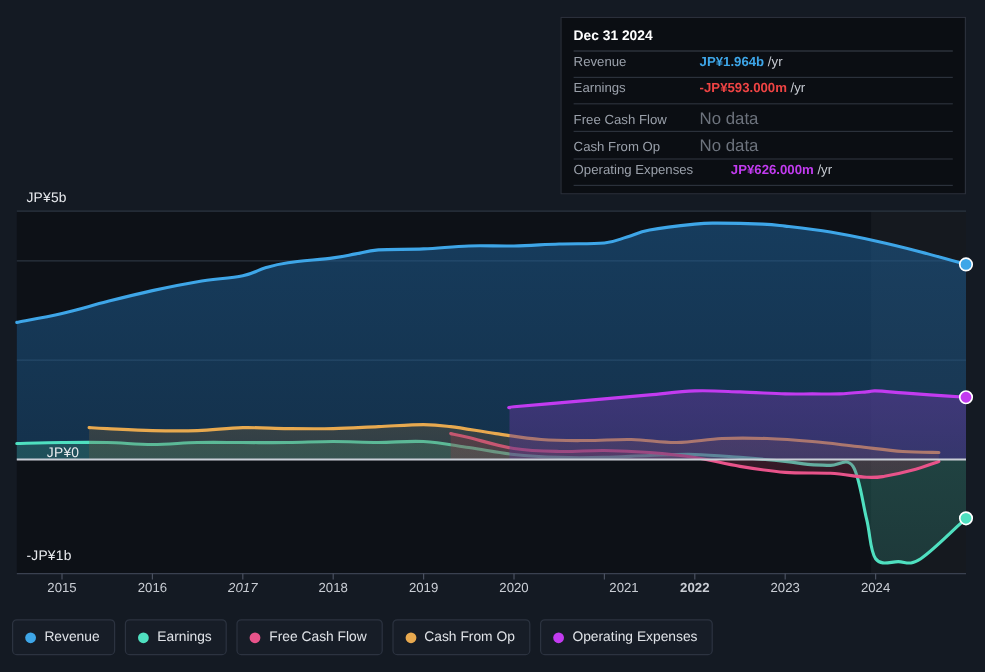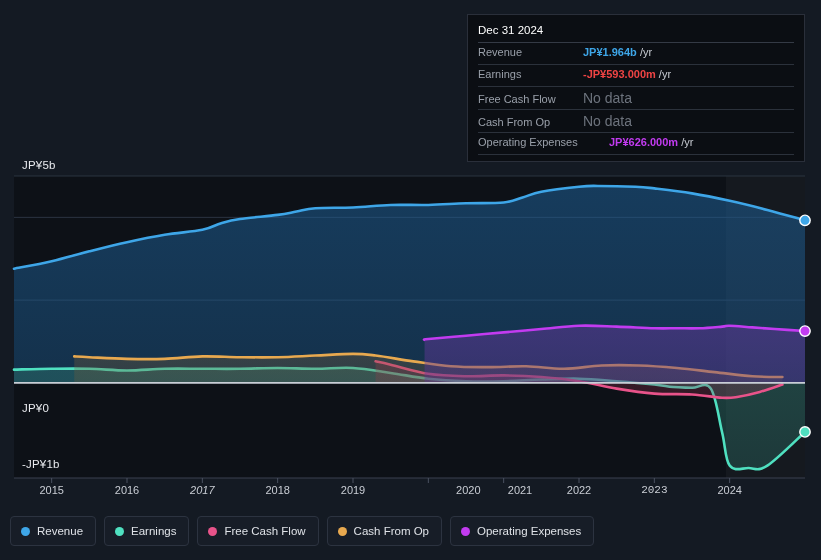--- a/index.html
+++ b/index.html
@@ -19,21 +19,21 @@
   
   .axis-label{
     position:absolute;
     color:#e8eaee;
     font-size:11.5px;
     letter-spacing:.2px;
     white-space:nowrap;
     pointer-events:none;
   }
   .ylab-3b{left:22px;top:159px;}
-  .ylab-0{left:22px;top:372px;margin-top:30px;}
+  .ylab-0{left:39px;top:372px;}
   .ylab-n1b{left:22px;top:458px;}
 
   .xtick{
     position:absolute;
     top:484px;
     color:#c9cdd4;
     font-size:11px;
     transform:translateX(-50%);
     white-space:nowrap;
     pointer-events:none;
@@ -45,21 +45,21 @@
     left:467px;top:14px;
     width:338px;
     background:#0b0e13;
     border:1px solid #2a2f3a;
     box-sizing:border-box;
     padding:8px 10px 6px 10px;
     color:#d6d9de;
   }
   .tt-date{
     font-size:11.5px;
-    font-weight:normal;
+    font-weight:bold;
     color:#ffffff;
     padding:1px 0 6px 0;
     border-bottom:1px solid #343a45;
   }
   .tt-row{
     display:flex;
     align-items:baseline;
     border-bottom:1px solid #2b313b;
     padding:3px 0 3px 0;
     min-height:15px;
@@ -179,24 +179,24 @@
   <div class="axis-label ylab-3b">JP¥5b</div>
   <div class="axis-label ylab-0">JP¥0</div>
   <div class="axis-label ylab-n1b">-JP¥1b</div>
 
   <div id="xticks">
       <div class="xtick" style="left: 51.6667px;">2015</div>
       <div class="xtick" style="left: 127px;">2016</div>
       <div class="xtick" style="left: 202.333px; font-style: italic;">2017</div>
       <div class="xtick" style="left: 277.667px;">2018</div>
       <div class="xtick" style="left: 353px;">2019</div>
-      <div class="xtick" style="left: 428.333px; margin-left: 40px;">2020</div>
+      <div class="xtick" style="left: 428.333px;">2020</div>
       <div class="xtick" style="left: 520px;">2021</div>
-      <div class="xtick" style="left: 579px;">2022</div>
-      <div class="xtick" style="left: 654.333px; font-family: Liberation Mono, monospace;">2023</div>
+      <div class="xtick" style="left: 579px; font-weight: bold;">2022</div>
+      <div class="xtick" style="left: 654.333px;">2023</div>
       <div class="xtick" style="left: 729.667px;">2024</div>
     </div>
 
   <div class="tooltip">
     <div class="tt-date">Dec 31 2024</div>
     <div id="tt-rows">
         <div class="tt-row">
           <div class="tt-name">Revenue</div>
           <div class="tt-val"><span class="num" style="color: rgb(62, 166, 232);">JP¥1.964b</span><span class="unit"> /yr</span></div>
         </div>

